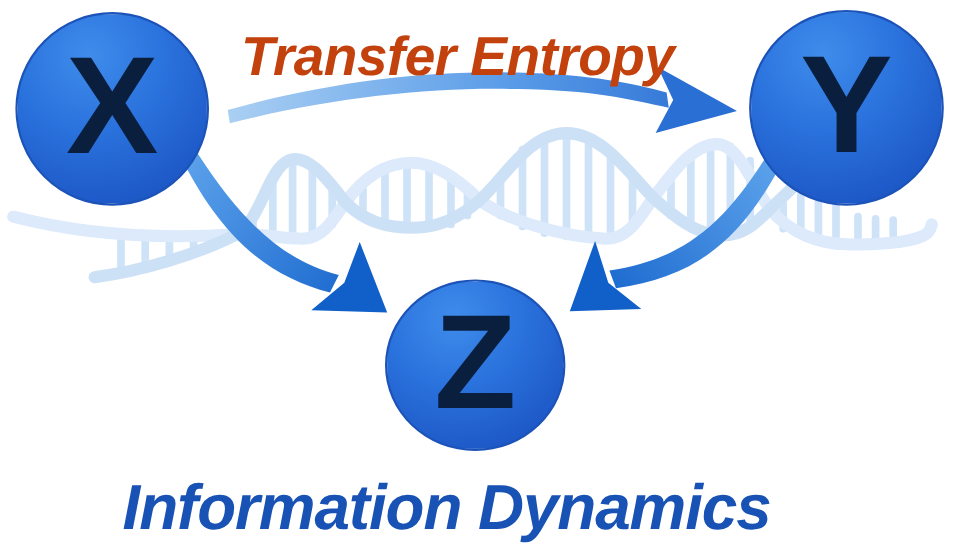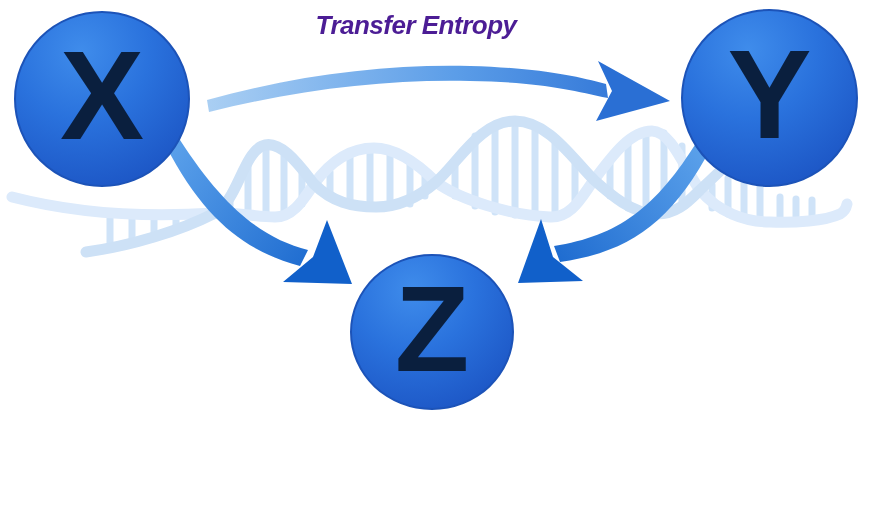--- a/index.html
+++ b/index.html
@@ -32,21 +32,21 @@
   .node-x .node-letter,.node-y .node-letter{font-size:126px;}
   .node-z .node-letter{font-size:122px;}
   .lbl{
     position:absolute;
     text-align:center;
     font-style:italic;
     font-weight:bold;
     z-index:4;
     letter-spacing:-0.5px;
   }
-  .lbl-transfer{left:216px;top:10px;width:400px;font-size:26px;color:#4c1d95;}
+  .lbl-transfer{left:216px;top:22px;width:400px;font-size:50px;color:#c2410c;}
   .lbl-synergy{left:332px;top:211px;width:200px;font-size:40px;color:#1b66cc;}
   .lbl-caption{left:46px;top:428px;width:720px;font-size:58px;color:#1852b5;letter-spacing:-1px;}
 </style>
 </head>
 <body>
 
 <div class="stage">
 
   <svg class="layer" viewBox="0 0 881 506">
     <defs>
@@ -118,14 +118,15 @@
     <span class="node-letter">X</span>
   </div>
   <div class="node node-y">
     <span class="node-letter">Y</span>
   </div>
   <div class="node node-z">
     <span class="node-letter">Z</span>
   </div>
 
   <div class="lbl lbl-transfer">Transfer Entropy</div>
+  <div class="lbl lbl-caption">Information Dynamics</div>
 
 </div>
 
 </body></html>

